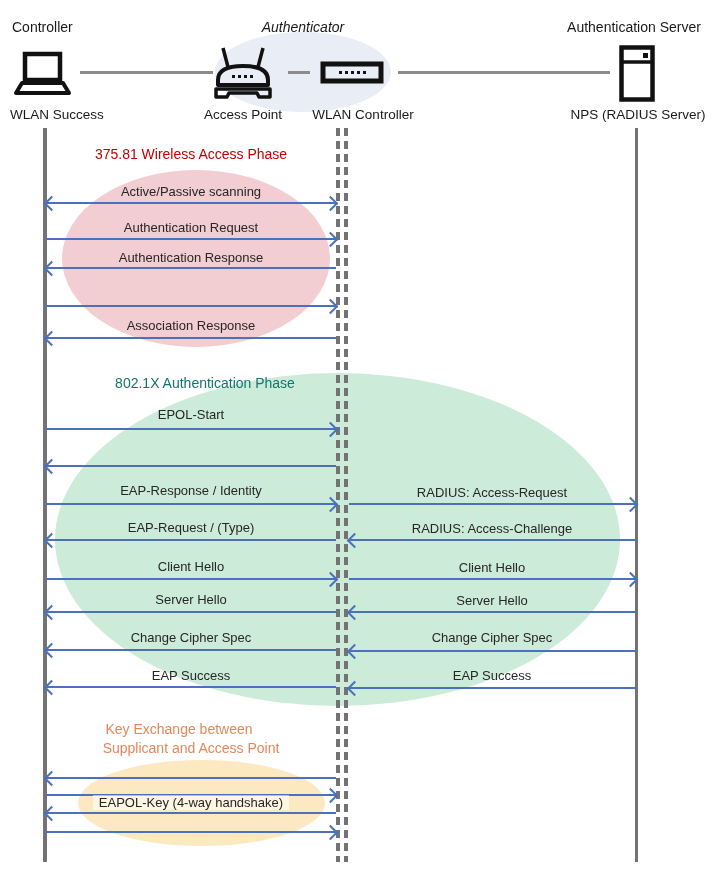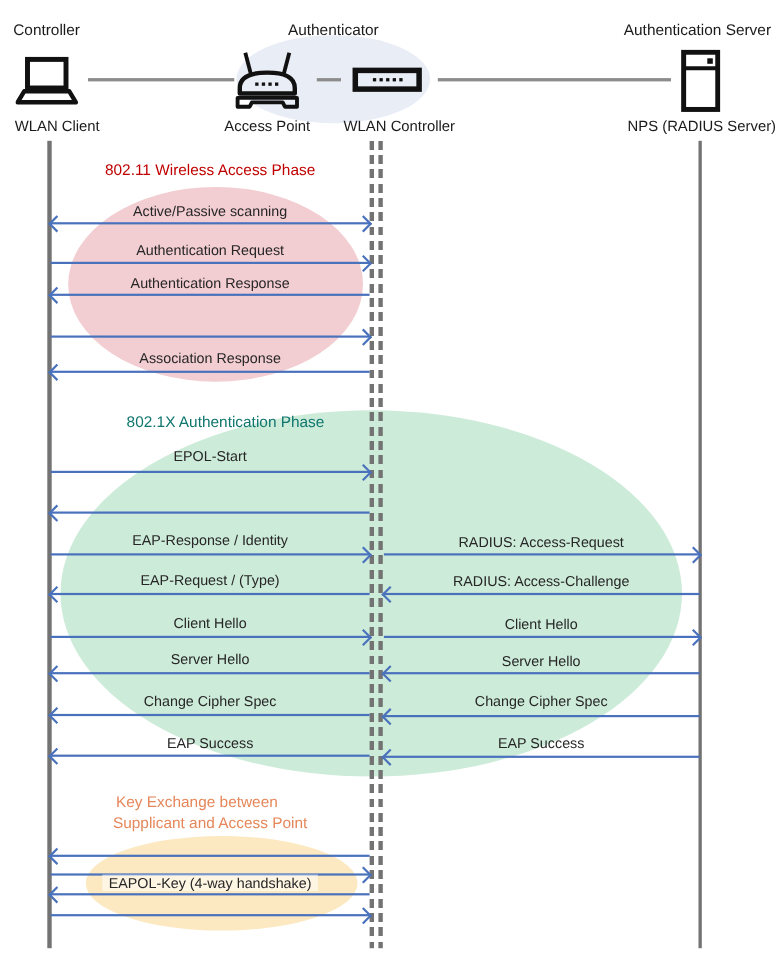--- a/index.html
+++ b/index.html
@@ -38,21 +38,21 @@
   .key-lbl{position:absolute;left:45px;top:795px;width:292px;text-align:center;font-size:13px;z-index:3;}
   .key-lbl span{background:rgba(255,255,255,0.55);padding:0 6px;}
   svg{display:block;}
 </style>
 </head>
 <body>
 
 <div id="stage">
 
   <div class="role" style="left:12px;">Controller</div>
-  <div class="role" style="left:223px;width:160px;text-align:center;">Authenticator</div>
+  <div class="role" style="left:223px;width:160px;text-align:center;font-style:italic;">Authenticator</div>
   <div class="role" style="left:554px;width:160px;text-align:center;">Authentication Server</div>
 
   <div class="auth-ellipse"></div>
 
   <div class="conn" style="left:80px;width:133px;"></div>
   <div class="conn" style="left:288px;width:22px;"></div>
   <div class="conn" style="left:398px;width:212px;"></div>
 
   <div class="abs" style="left:14px;top:51px;">
     <svg width="58" height="47" viewBox="0 0 58 47">
@@ -83,35 +83,35 @@
     </svg>
   </div>
   <div class="abs" style="left:619px;top:45px;">
     <svg width="36" height="57" viewBox="0 0 36 57">
       <rect x="2.5" y="2.5" width="31" height="52" fill="none" stroke="#111" stroke-width="4.5"></rect>
       <line x1="3" y1="17" x2="33" y2="17" stroke="#111" stroke-width="3.5"></line>
       <rect x="24" y="8" width="5" height="5" fill="#111"></rect>
     </svg>
   </div>
 
-  <div class="devlbl" style="left:10px;width:84px;">WLAN Client</div>
+  <div class="devlbl" style="left:10px;width:84px;">WLAN Success</div>
   <div class="devlbl" style="left:193px;width:100px;">Access Point</div>
   <div class="devlbl" style="left:308px;width:110px;">WLAN Controller</div>
   <div class="devlbl" style="left:565px;width:146px;">NPS (RADIUS Server)</div>
 
   <div class="ph-ellipse ph1"></div>
   <div class="ph-ellipse ph2"></div>
   <div class="ph-ellipse ph3"></div>
 
   <div class="lifeline" style="left:43px;width:4px;"></div>
   <div class="lifeline dashed" style="left:336px;width:4px;"></div>
   <div class="lifeline dashed" style="left:344px;width:4px;"></div>
   <div class="lifeline" style="left:635px;width:3px;"></div>
 
-  <div class="ph-title ph1-t">802.11 Wireless Access Phase</div>
+  <div class="ph-title ph1-t">375.81 Wireless Access Phase</div>
   <div class="ph-title ph2-t">802.1X Authentication Phase</div>
   <div class="ph-title ph3-t1">Key Exchange between</div>
   <div class="ph-title ph3-t2">Supplicant and Access Point</div>
 
   <div class="lbl" style="top:184px">Active/Passive scanning</div>
   <div class="arr b" style="top:202px"></div>
 
   <div class="lbl" style="top:220px">Authentication Request</div>
   <div class="arr r" style="top:238px"></div>
 

